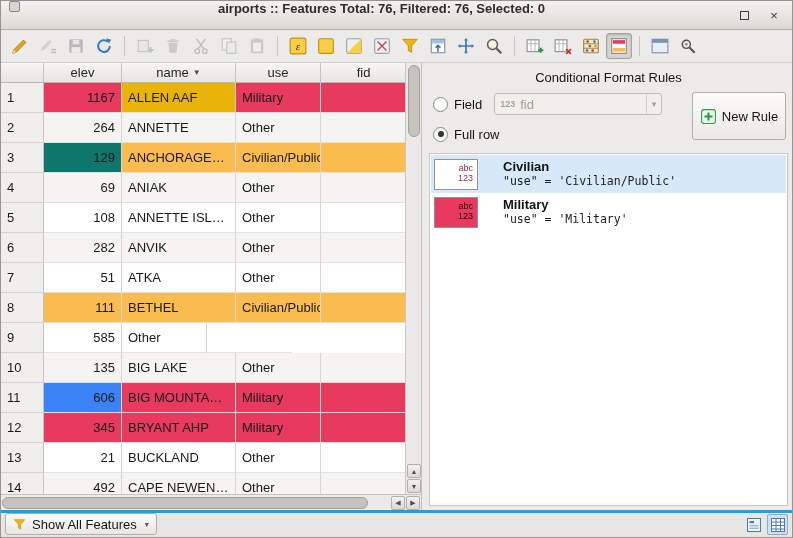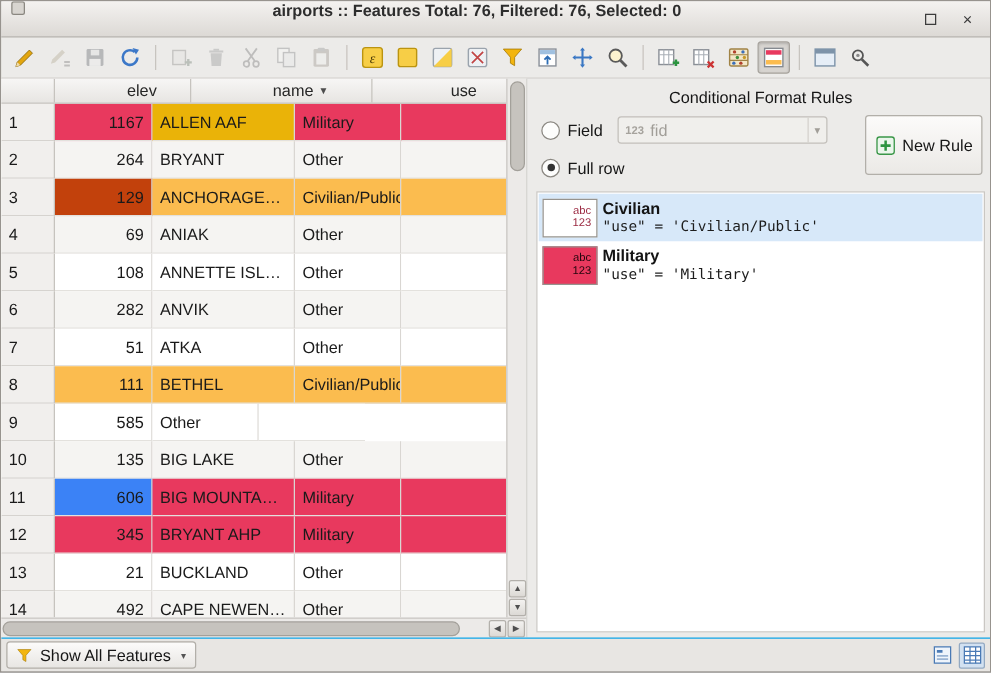--- a/index.html
+++ b/index.html
@@ -32,21 +32,21 @@
           display:flex; align-items:center; justify-content:center; }
   .tbtn.pressed { background:#d7d4d0; border-color:#a6a29c; box-shadow:inset 0 1px 2px rgba(0,0,0,.18); }
   .tbtn.disabled { opacity:.38; filter:grayscale(85%); }
   .ticon, .ticon svg { width:18px; height:18px; display:block; }
   .tsep { width:1px; height:20px; background:#c7c4bf; margin:0 5px; }
   
   .main { flex:1; display:flex; min-height:0; }
   .table-area { width:421px; flex:0 0 421px; display:flex; flex-direction:column; background:#fff; border-right:1px solid #c4c1bd; }
   .tgrid { flex:1; display:flex; min-height:0; }
   .tcontent { width:405px; display:flex; flex-direction:column; overflow:hidden; }
-  .thead { display:flex; height:20px; flex:0 0 20px; background:linear-gradient(#f7f6f5,#e7e5e2); border-bottom:1px solid #bbb8b3;gap:31px; }
+  .thead { display:flex; height:20px; flex:0 0 20px; background:linear-gradient(#f7f6f5,#e7e5e2); border-bottom:1px solid #bbb8b3; }
   .hcell { border-right:1px solid #c6c3be; display:flex; align-items:center; justify-content:center; gap:4px; color:#262626; }
   .hcell.num { width:43px; flex:0 0 43px; }
   .col-elev { width:78px; flex:0 0 78px; }
   .col-name { width:114px; flex:0 0 114px; }
   .col-use  { width:85px; flex:0 0 85px; }
   .col-fid  { width:85px; flex:0 0 85px; border-right:none; }
   .sortind { font-size:8px; color:#4d4d4d; }
   .tbody { flex:1; overflow:hidden; }
   .trow { display:flex; height:30px; background:#fff; }
   .trow.alt .cell { background:#f5f4f2; }
@@ -78,31 +78,31 @@
   .combo { width:168px; height:22px; margin-left:6px; border:1px solid #c2bfba; background:#f0efec; border-radius:3px;
            display:flex; align-items:center; padding:0 5px; gap:5px; }
   .combo .ftype { font-size:9px; font-weight:bold; color:#a6a39d; }
   .combo .val { flex:1; color:#a19e98; }
   .combo .carrow { font-size:9px; color:#a19e98; border-left:1px solid #d4d1cc; padding-left:5px; align-self:stretch; display:flex; align-items:center; }
   .newrule { width:94px; height:48px; margin-left:8px; margin-right:2px;
              border:1px solid #b2afa9; border-radius:3px; background:linear-gradient(#fcfbfa,#ebe9e6);
              display:flex; align-items:center; justify-content:center; gap:5px; color:#161616; }
   .nricon svg { width:17px; height:17px; display:block; }
   .rules-list { flex:1; background:#fff; border:1px solid #cac7c3; overflow:hidden; padding:1px; }
-  .rule-row { display:flex; align-items:center; gap:4px; height:38px; padding:2px 3px; }
+  .rule-row { display:flex; align-items:center; gap:25px; height:38px; padding:2px 3px; }
   .rule-row.selected { background:#d7e8f9; }
   .chip { width:44px; height:31px; flex:0 0 44px; border:1px solid #96938e;
           display:flex; flex-direction:column; align-items:flex-end; justify-content:center; padding:2px 4px; line-height:1.1; }
   .chip span { font-size:9px; }
   .rule-text { display:flex; flex-direction:column; justify-content:center; line-height:1.2; min-width:0; }
   .rule-name { color:#141414;font-weight:bold; }
   .rule-expr { font-family:"DejaVu Sans Mono", monospace; font-size:11.5px; color:#1d1d1d; white-space:nowrap; }
   
-  .statusbar { height:27px; flex:0 0 27px; border-top:1px solid #0ea5e9; background:#e8e6e3;
-               display:flex; align-items:center; padding:2px 4px; }
+  .statusbar { height:27px; flex:0 0 27px; border-top:3px solid #0ea5e9; background:#e8e6e3;
+               display:flex; align-items:flex-end; padding:2px 4px; }
   .filter-btn { height:22px; border:1px solid #b2afa9; border-radius:3px; background:linear-gradient(#fcfbfa,#e8e6e3);
                 display:flex; align-items:center; gap:6px; padding:0 7px; color:#161616; }
   .fficon svg { width:13px; height:13px; display:block; }
   .ffarrow { font-size:8px; color:#555; padding-left:2px; }
   .view-toggles { margin-left:auto; display:flex; gap:3px; }
   .vtbtn { width:21px; height:21px; border:1px solid transparent; border-radius:2px; display:flex; align-items:center; justify-content:center; }
   .vtbtn.pressed { border-color:#93a9c2; background:#d2e1f1; }
   .vtbtn svg { width:16px; height:16px; display:block; }
 </style>
 </head>
@@ -351,27 +351,27 @@
               <div class="trow">
                 <div class="cell num">1</div>
                 <div class="cell elev" style="background: rgb(232, 57, 94);">1167</div>
                 <div class="cell name" style="background: #eab308;">ALLEN AAF</div>
                 <div class="cell use" style="background: rgb(232, 57, 94);">Military</div>
                 <div class="cell fid" style="background: rgb(232, 57, 94);"></div>
               </div>
               <div class="trow alt">
                 <div class="cell num">2</div>
                 <div class="cell elev">264</div>
-                <div class="cell name">BRYANT</div>
+                <div class="cell name">ANNETTE</div>
                 <div class="cell use">Other</div>
                 <div class="cell fid"></div>
               </div>
               <div class="trow">
                 <div class="cell num">3</div>
-                <div class="cell elev" style="background: #c2410c;">129</div>
+                <div class="cell elev" style="background: #0f766e;">129</div>
                 <div class="cell name" style="background: rgb(251, 188, 79);">ANCHORAGE…</div>
                 <div class="cell use" style="background: rgb(251, 188, 79);">Civilian/Public</div>
                 <div class="cell fid" style="background: rgb(251, 188, 79);"></div>
               </div>
               <div class="trow alt">
                 <div class="cell num">4</div>
                 <div class="cell elev">69</div>
                 <div class="cell name">ANIAK</div>
                 <div class="cell use">Other</div>
                 <div class="cell fid"></div>

